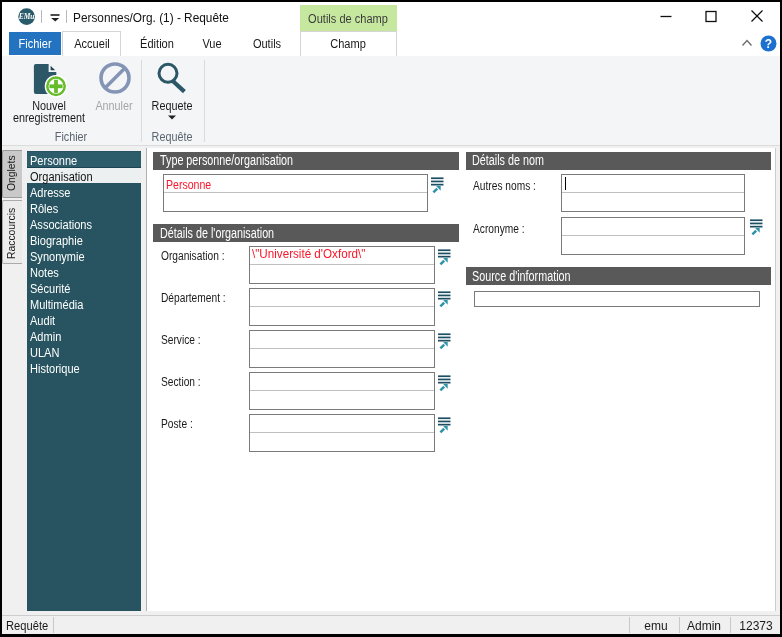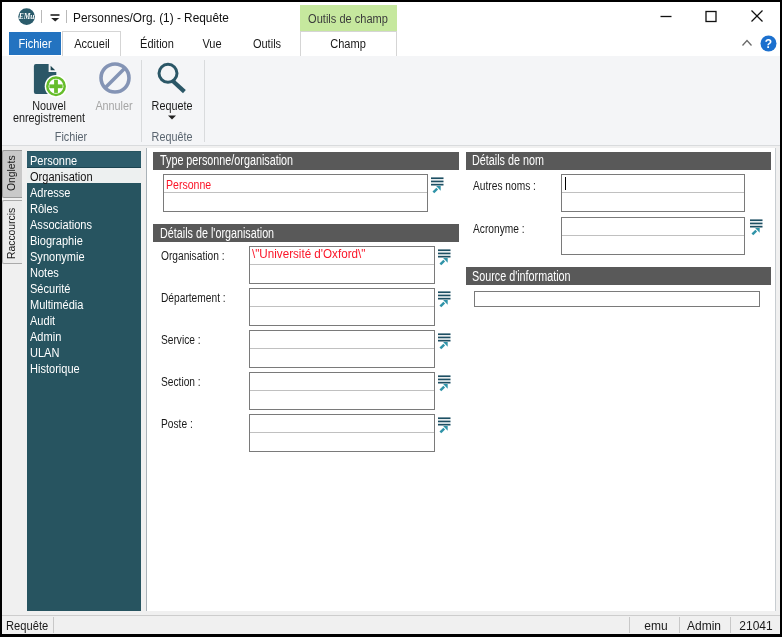--- a/index.html
+++ b/index.html
@@ -233,13 +233,13 @@
 
 <div class="abs" style="left:2px;top:615px;width:778px;height:1px;background:#cdcdcd"></div>
 <div class="abs" style="left:2px;top:616px;width:778px;height:18px;background:#f0f0f0"></div>
 <div class="txt" style="left:6px;top:618.5px;transform:scaleX(0.93)">Requête</div>
 <div class="abs" style="left:53px;top:617px;width:1px;height:16px;background:#c8c8c8"></div>
 <div class="abs" style="left:629px;top:617px;width:1px;height:16px;background:#c8c8c8"></div>
 <div class="abs" style="left:679px;top:617px;width:1px;height:16px;background:#c8c8c8"></div>
 <div class="abs" style="left:730px;top:617px;width:1px;height:16px;background:#c8c8c8"></div>
 <div class="tc" style="left:656px;top:618.5px;transform:translateX(-50%)">emu</div>
 <div class="tc" style="left:704px;top:618.5px;transform:translateX(-50%)">Admin</div>
-<div class="tc" style="left:756px;top:618.5px;transform:translateX(-50%)">21041</div>
+<div class="tc" style="left:756px;top:618.5px;transform:translateX(-50%)">12373</div>
 
 </body></html>

